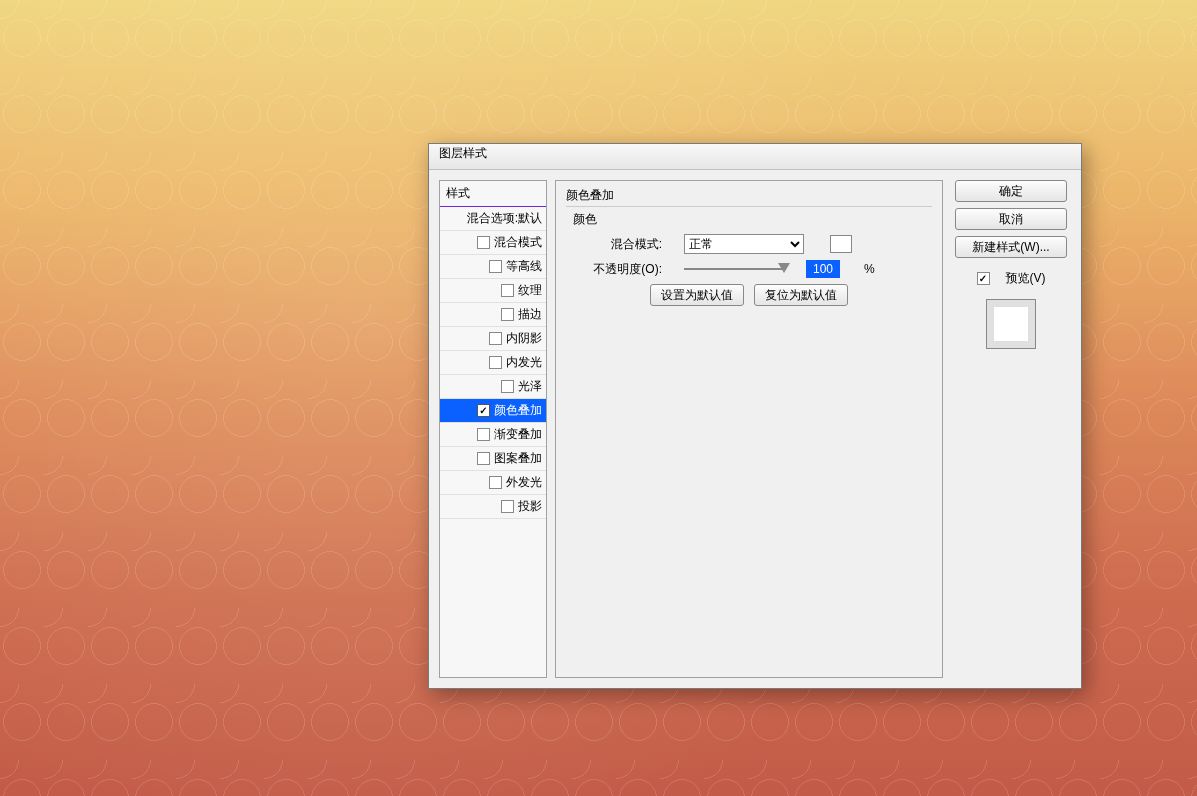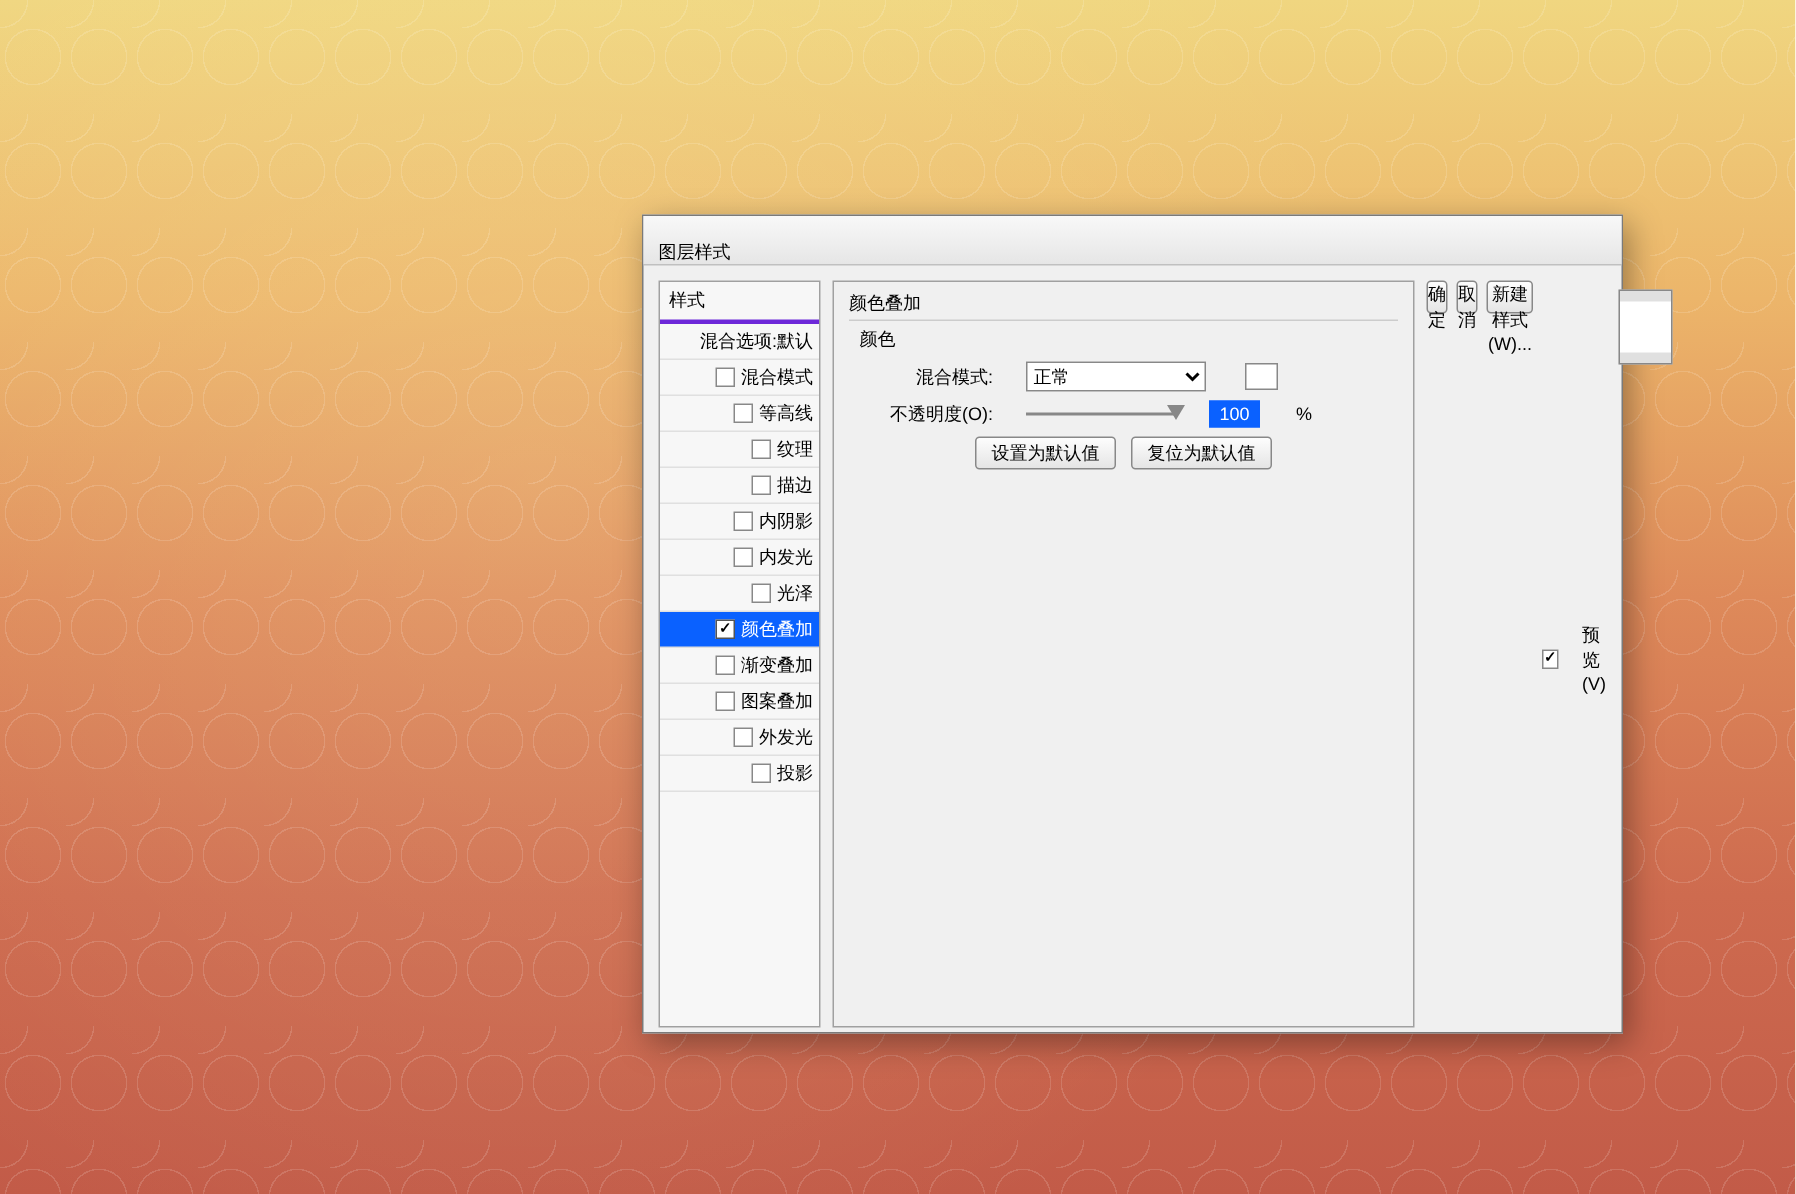--- a/index.html
+++ b/index.html
@@ -27,42 +27,42 @@
   left: 428px; top: 143px;
   width: 654px; height: 546px;
   background: #f0f0f0;
   border: 1px solid #7a7a7a;
   box-shadow: 4px 6px 20px rgba(0,0,0,0.35);
 }
 .titlebar {
   height: 26px;
   background: linear-gradient(#f8f8f8, #e6e6e6);
   border-bottom: 1px solid #c0c0c0;
-  padding: 16px 10px;
+  padding: 1px 10px;
   font-size: 12px;
   color: #000;
 }
 .body {
   display: flex;
   padding: 10px;
   gap: 8px;
   height: calc(100% - 26px);
 }
 
 
 .styles-panel {
   width: 108px;
   border: 1px solid #a0a0a0;
   background: #f7f7f7;
   display: flex;
   flex-direction: column;
 }
 .styles-panel .header {
   padding: 4px 6px;
-  border-bottom: 3px solid #6d28d9;
+  border-bottom: 1px solid #6d28d9;
 }
 .styles-panel .item {
   display: flex;
   align-items: center;
   padding: 3px 4px;
   gap: 4px;
   border-bottom: 1px solid #e0e0e0;
   cursor: default;
   justify-content: flex-end;
 }
@@ -153,21 +153,23 @@
   border: 1px solid #888;
   background: linear-gradient(#fdfdfd,#e5e5e5);
   border-radius: 3px;
   cursor: default;
 }
 
 
 .actions {
   width: 120px;
   display: flex;
+  flex-direction: column;
   gap: 6px;
+  align-items: center;
 }
 .action-btn {
   width: 112px; height: 22px;
   border: 1px solid #888;
   background: linear-gradient(#fdfdfd,#e5e5e5);
   border-radius: 3px;
   cursor: default;
 }
 .preview-row {
   display: flex; align-items: center; gap: 16px;

